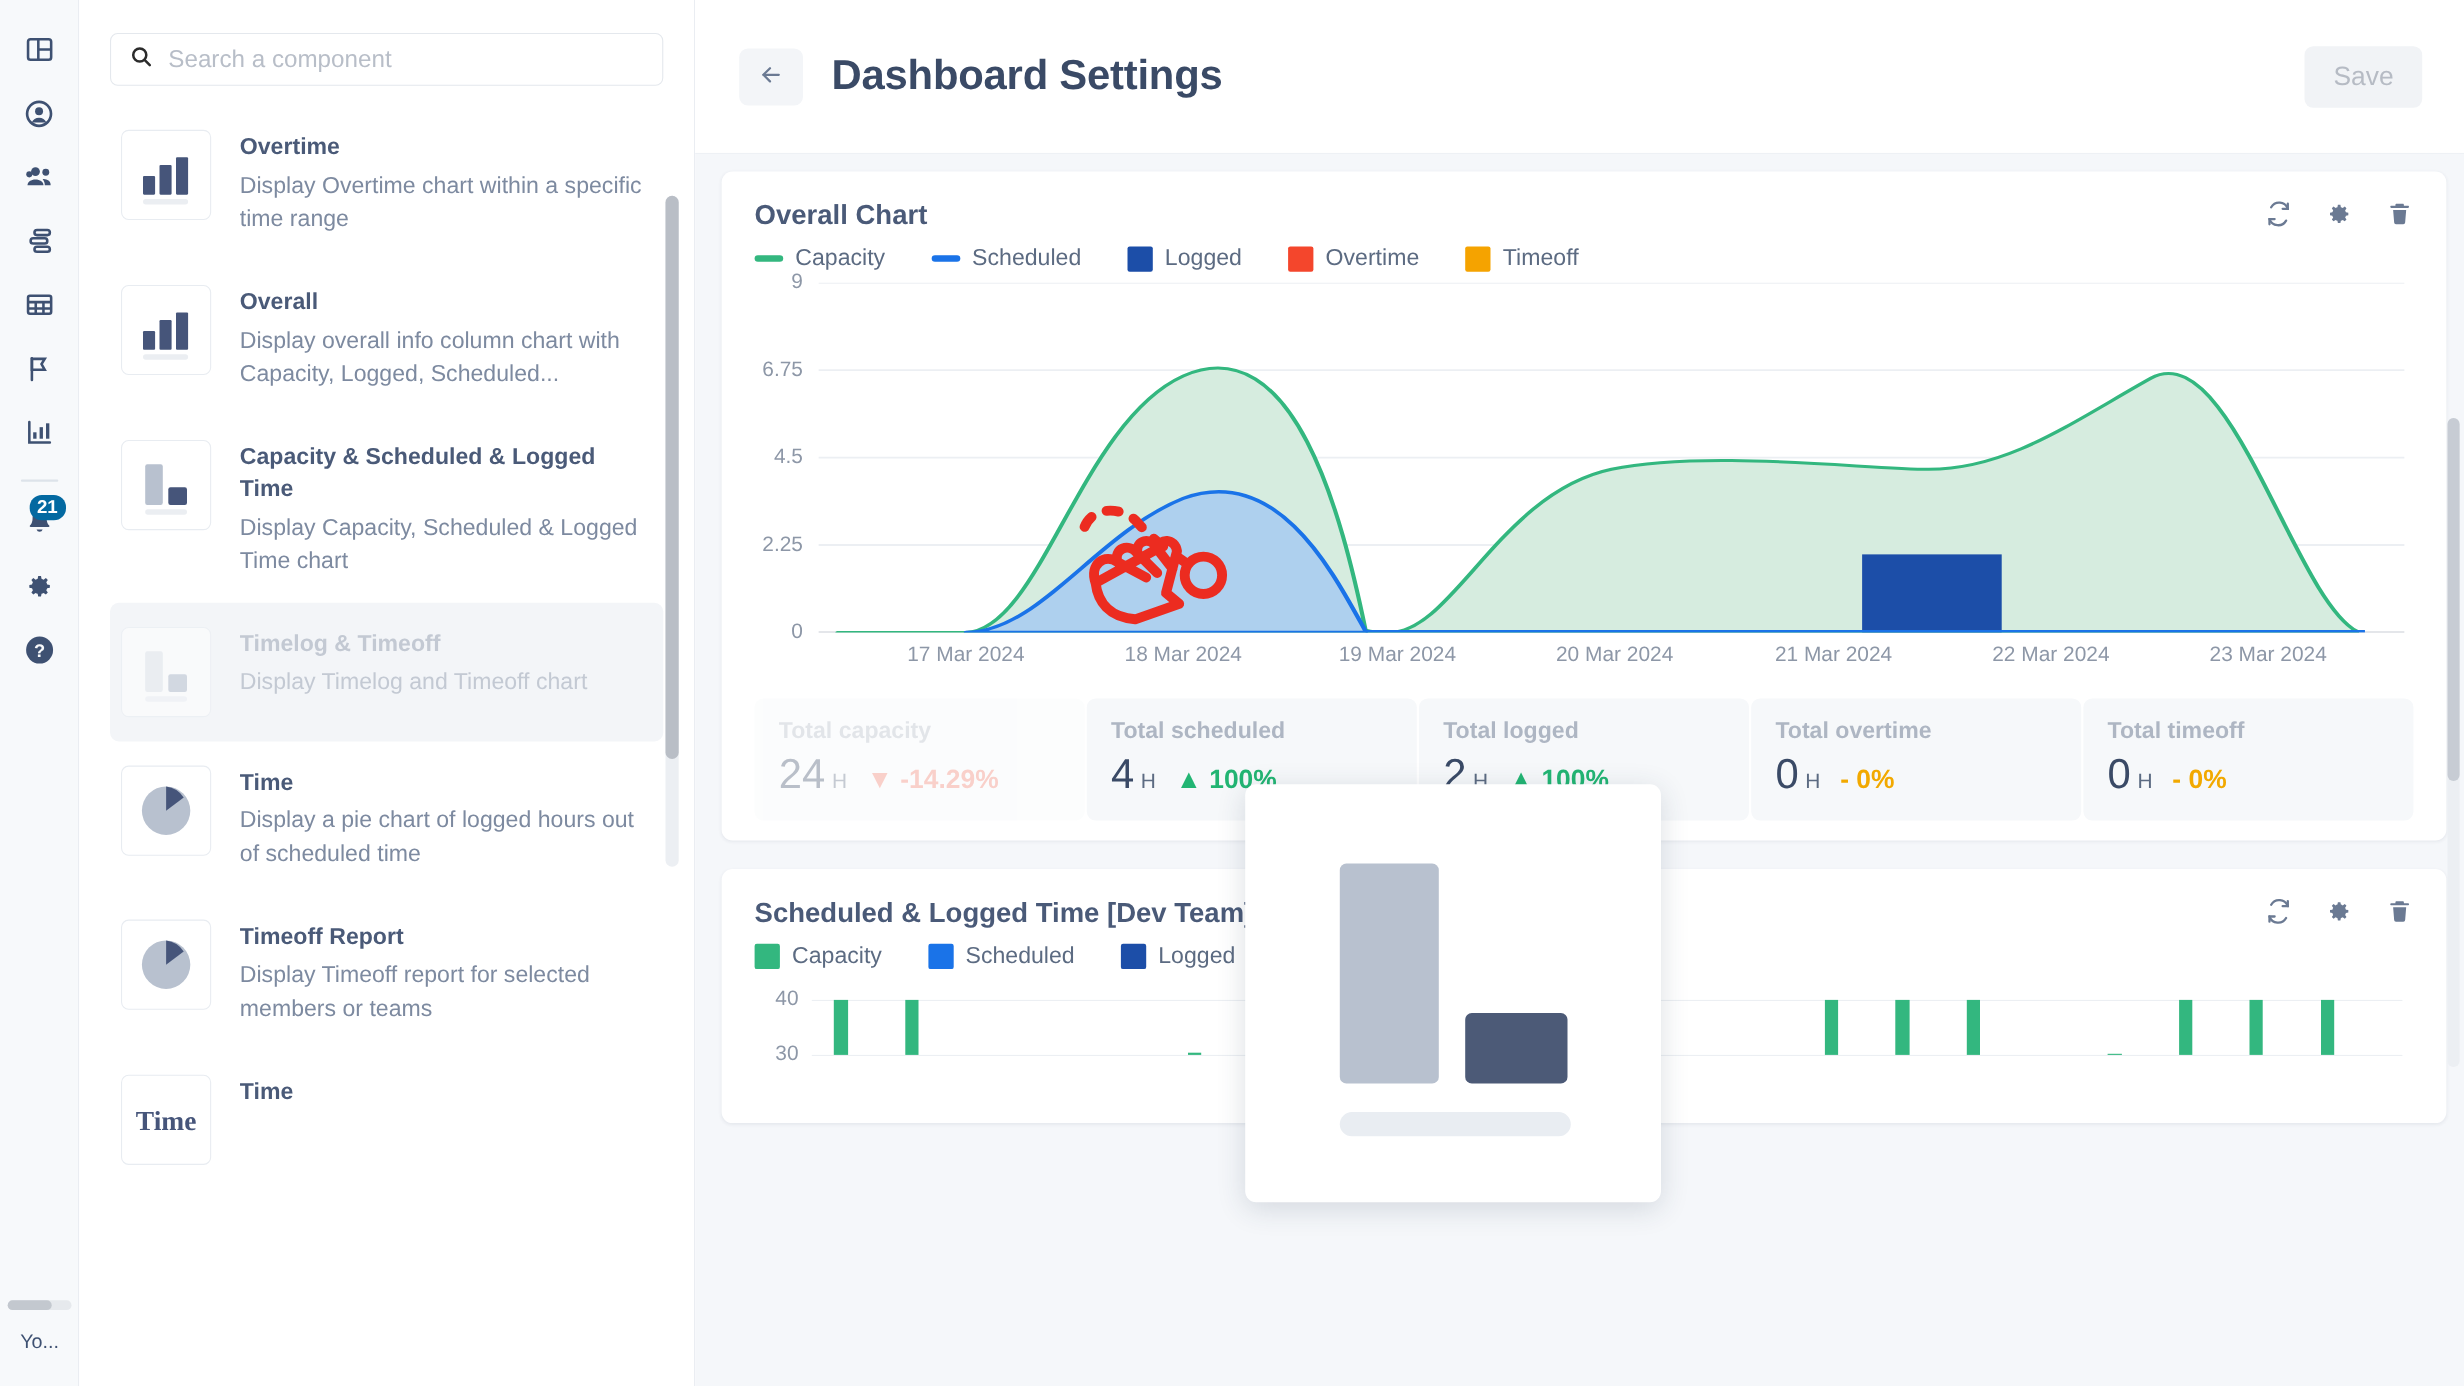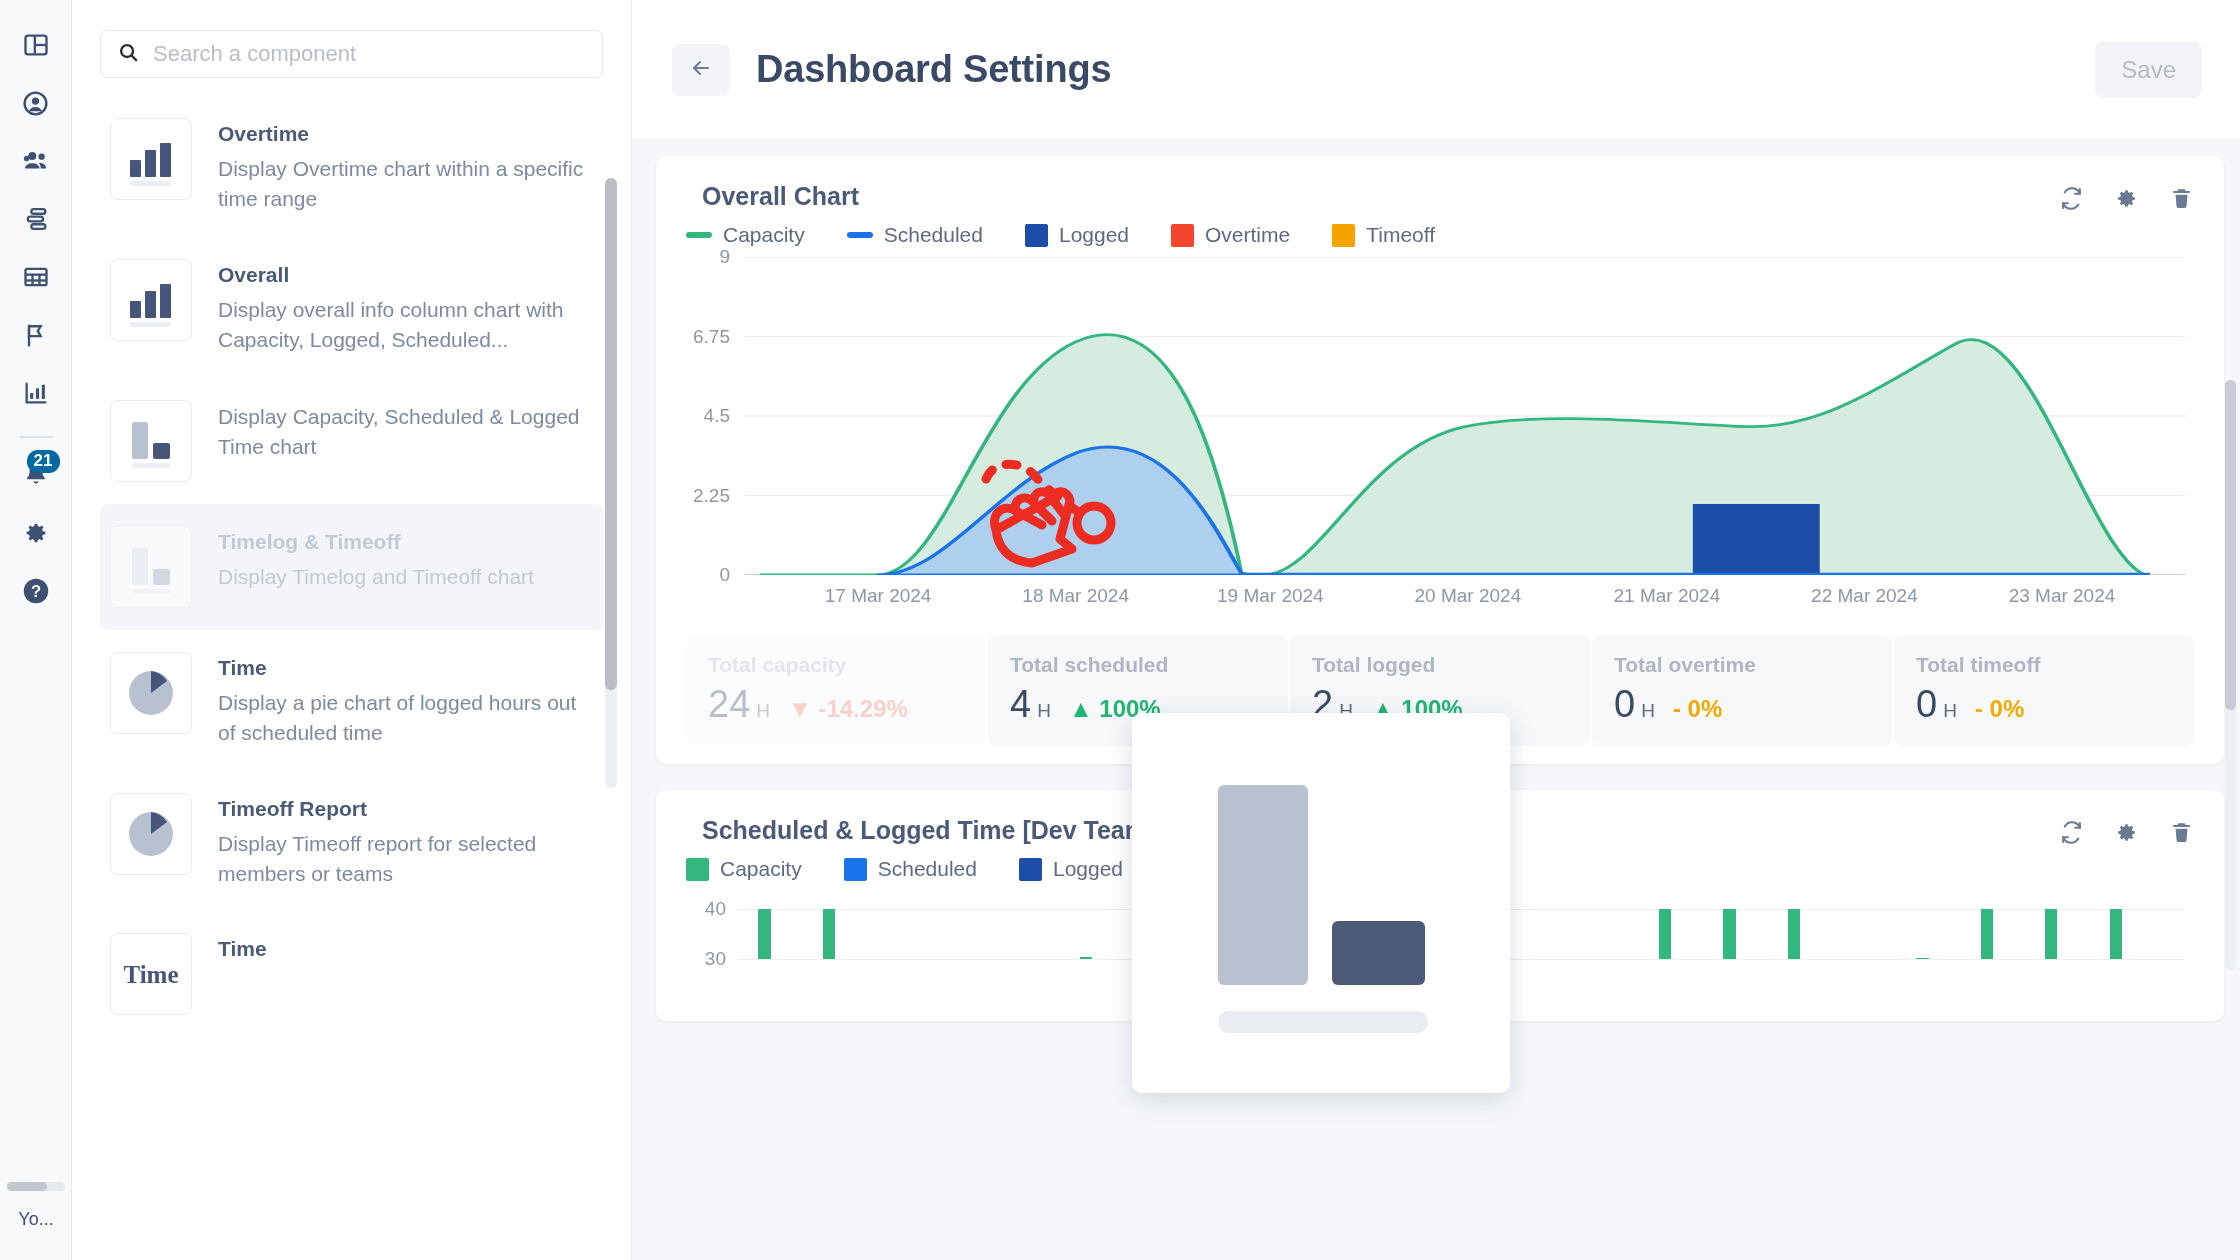--- a/index.html
+++ b/index.html
@@ -157,21 +157,21 @@
     flex: 1; background: #f5f7fa; overflow: hidden;
     padding: 16px 16px 0 24px; position: relative;
   }
   .card {
     background: #fff; border-radius: 10px;
     box-shadow: 0 1px 3px rgba(40,55,80,.07);
     padding: 26px 30px 18px 30px;
     position: relative;
   }
   .card-head {
-    display: flex; align-items: flex-end; margin-bottom: 12px; margin-left: 16px;
+    display: flex; align-items: flex-start; margin-bottom: 12px;
   }
   .card-title {
     font-size: 25px; font-weight: 700; color: #4a5a78;
   }
   .card-actions { margin-left: auto; display: flex; gap: 30px; color: #6b7a93; }
   .card-actions span { cursor: pointer; display: flex; }
 
   .legend { display: flex; align-items: center; gap: 42px; margin-bottom: 10px; }
   .legend-item { display: flex; align-items: center; gap: 11px; }
   .legend-swatch-line { width: 26px; height: 6px; border-radius: 3px; }
@@ -407,20 +407,21 @@
         </div>
         <div class="comp-item">
           <div class="comp-thumb">
             <svg width="62" height="62" viewBox="0 0 62 62">
       <rect x="12" y="12" width="16" height="37" rx="2" fill="#b8c1cf"></rect>
       <rect x="33" y="33" width="17" height="16" rx="2" fill="#46557a"></rect>
       <rect x="12" y="53" width="38" height="5" rx="2.5" fill="#ebeef2"></rect>
     </svg>
           </div>
      <div class="comp-text">
+       <div class="comp-title">Capacity &amp; Scheduled &amp; Logged Time</div>
        <div class="comp-desc">Display Capacity, Scheduled &amp; Logged Time chart</div>
      </div>
         </div>
         <div class="comp-item ghost">
           <div class="comp-thumb">
             <svg width="62" height="62" viewBox="0 0 62 62">
       <rect x="12" y="12" width="16" height="37" rx="2" fill="#e3e7ec"></rect>
       <rect x="33" y="33" width="17" height="16" rx="2" fill="#b8c1cf"></rect>
       <rect x="12" y="53" width="38" height="5" rx="2.5" fill="#eef1f5"></rect>
     </svg>

